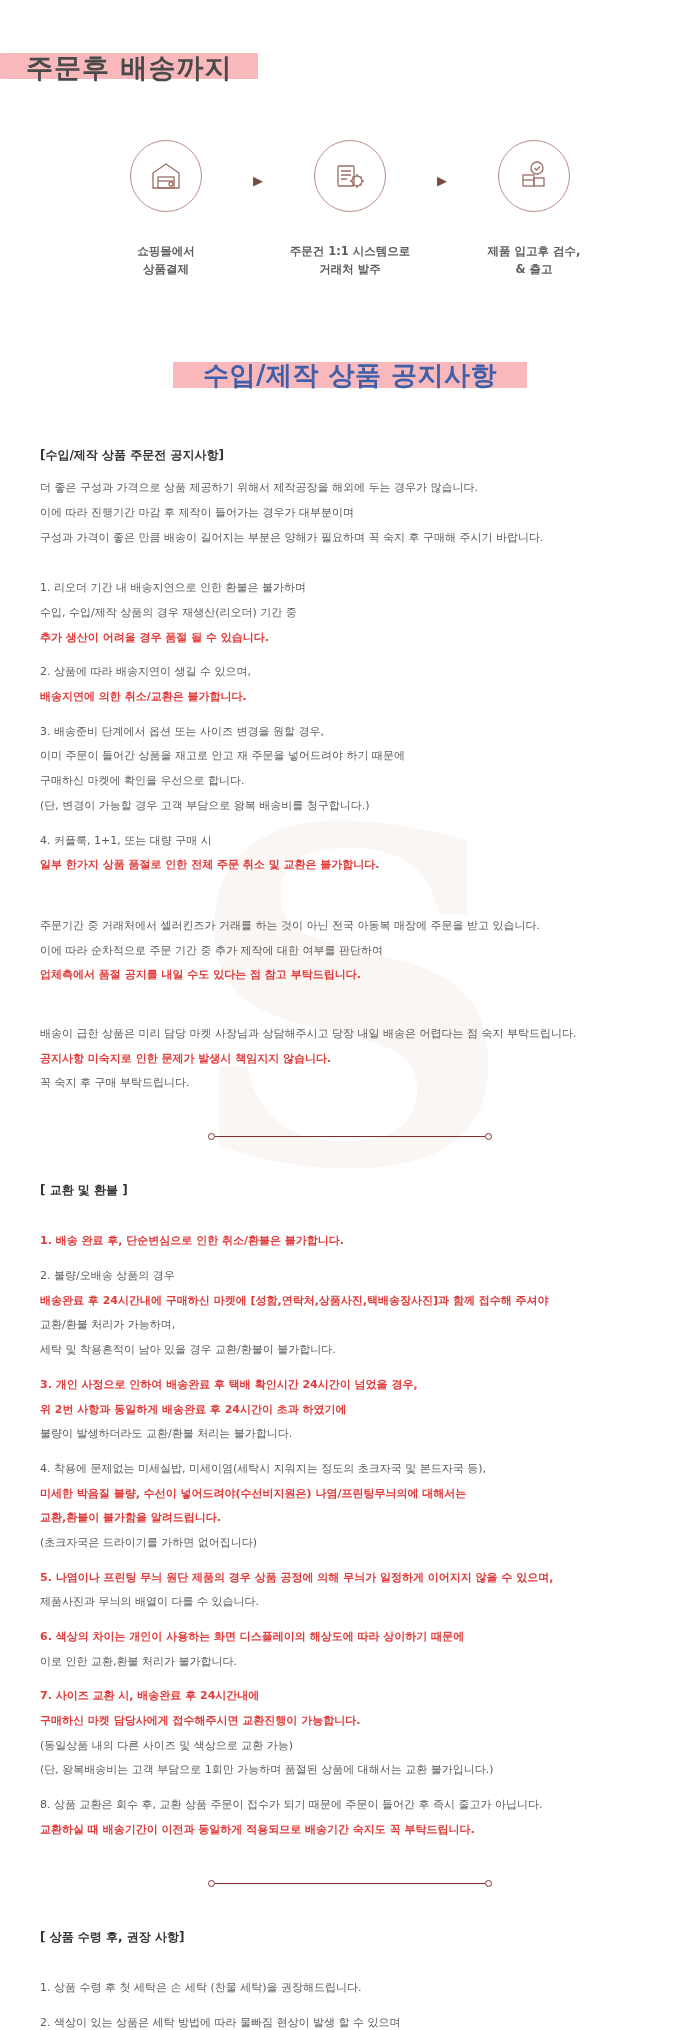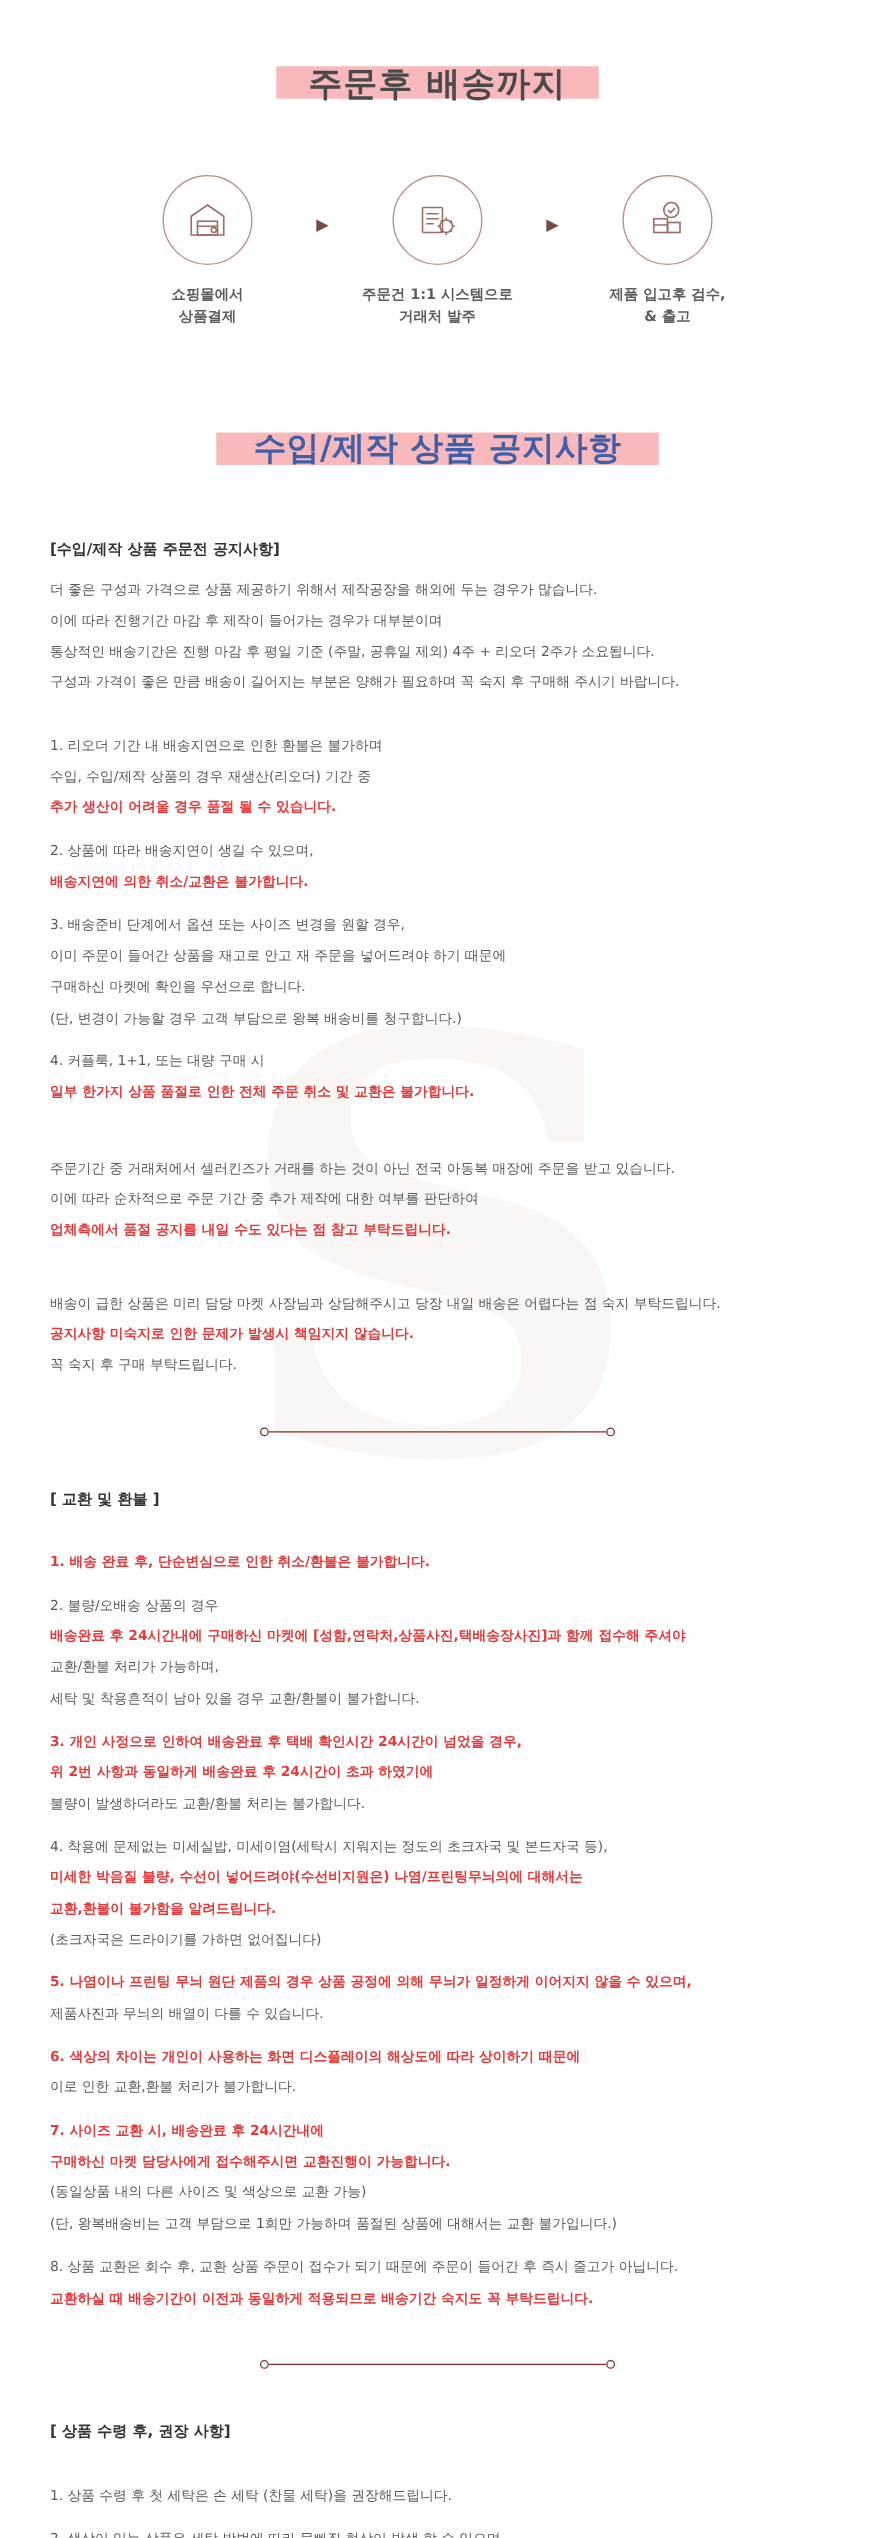--- a/index.html
+++ b/index.html
@@ -26,21 +26,21 @@
     font-family:"DejaVu Serif","Liberation Serif",serif;
     font-weight:bold;
     z-index:0;
     pointer-events:none;
     user-select:none;
   }
 
   .content { position:relative; z-index:2; }
 
   
-  .top-banner { text-align:center; padding-top:42px; }
+  .top-banner { padding-top:42px; }
   .top-banner .title-wrap {
     display:inline-block;
     position:relative;
     padding:3px 26px 3px 26px;
   }
   .top-banner .hl {
     position:absolute;
     left:0; right:0;
     top:11px;
     height:26px;
@@ -70,21 +70,21 @@
   .step { width:150px; text-align:center; }
   .step .circle {
     width:72px; height:72px;
     margin:0 auto;
     border:1.5px solid #b98e86;
     border-radius:50%;
     display:flex; align-items:center; justify-content:center;
     color:#9c6e66;
   }
   .step .caption {
-    margin-top:14px;
+    margin-top:30px;
     font-size:11.5px;
     color:#5d5d5d;
     line-height:1.6;
     white-space:pre-line;
     font-weight:bold;
   }
   .arrow {
     width:34px;
     padding-top:30px;
     text-align:center;
@@ -209,21 +209,20 @@
       </div>
     </div>
 
     <div class="gap-44"></div>
 
     <div class="block">
       <h3>[수입/제작 상품 주문전 공지사항]</h3>
 
       <p class="para">더 좋은 구성과 가격으로 상품 제공하기 위해서 제작공장을 해외에 두는 경우가 많습니다.</p>
       <p class="para">이에 따라 진행기간 마감 후 제작이 들어가는 경우가 대부분이며</p>
-      <p class="para">통상적인 배송기간은 진행 마감 후 평일 기준 (주말, 공휴일 제외) 4주 + 리오더 2주가 소요됩니다.</p>
       <p class="para">구성과 가격이 좋은 만큼 배송이 길어지는 부분은 양해가 필요하며 꼭 숙지 후 구매해 주시기 바랍니다.</p>
 
       <div class="gap-26"></div>
 
       <div class="item">
         <span class="l para">1. 리오더 기간 내 배송지연으로 인한 환불은 불가하며</span>
         <span class="l para">수입, 수입/제작 상품의 경우 재생산(리오더) 기간 중</span>
         <span class="l para red bold">추가 생산이 어려울 경우 품절 될 수 있습니다.</span>
       </div>
 

